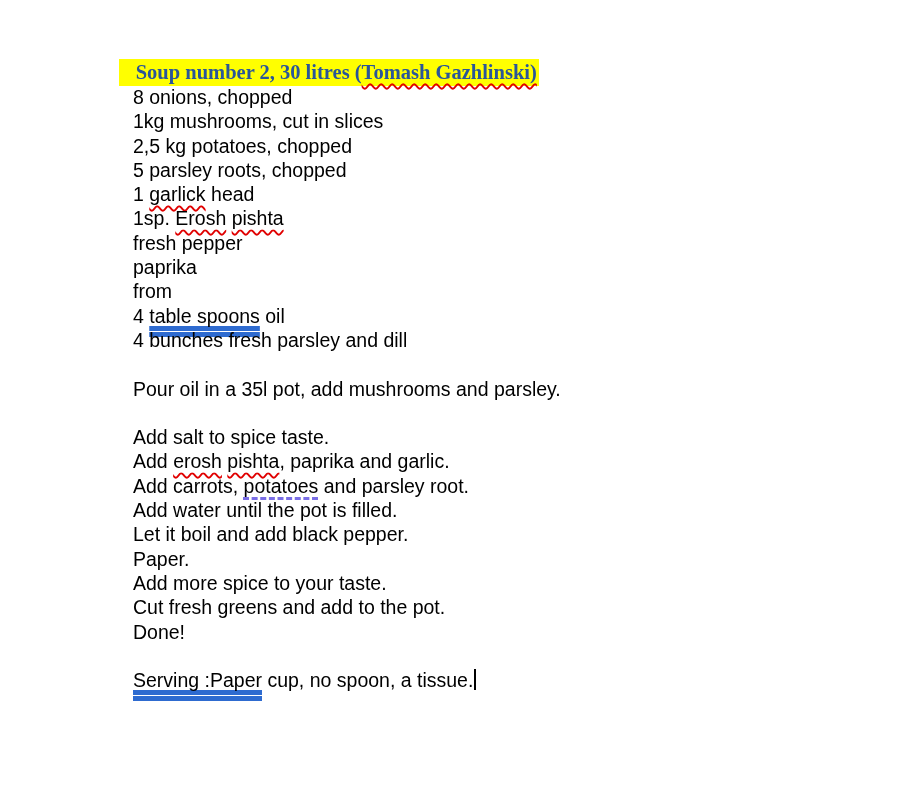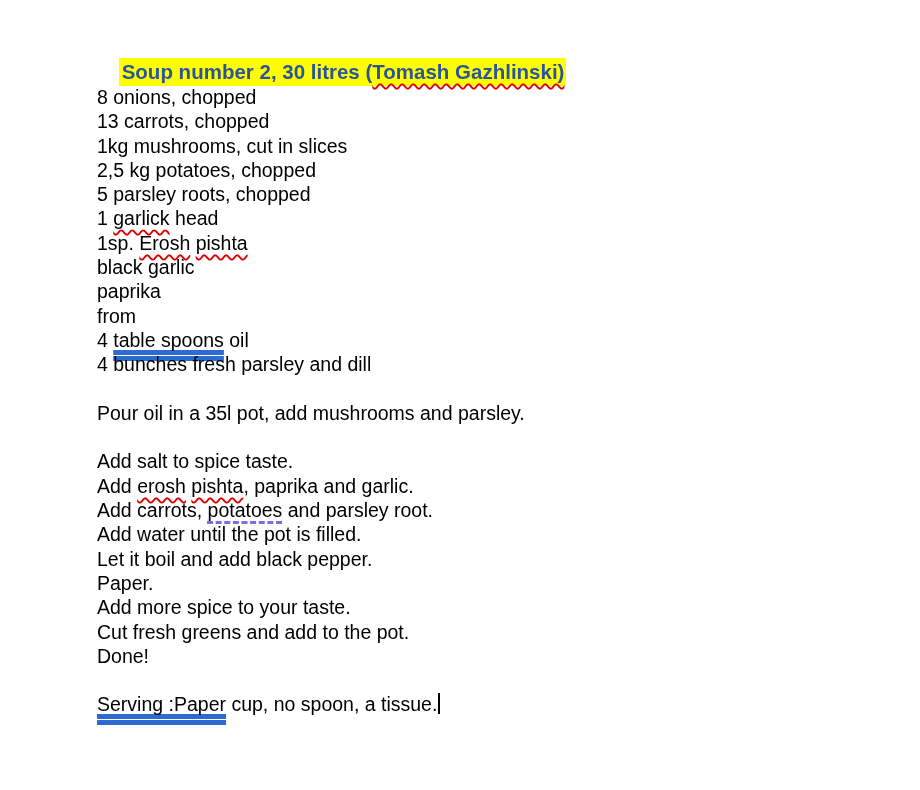--- a/index.html
+++ b/index.html
@@ -25,25 +25,27 @@
     height: 26px;
     line-height: 26px;
     margin-bottom: 26px;
     white-space: pre;
   }
   .doc-title-highlight {
     background: var(--title-highlight, #ffff00);
     color: var(--title-text, #2a5699);
     font-weight: bold;
     font-size: 20.5px;
-    padding: 2px 2px 3px 3px;
+    padding: 2px 2px 3px 17px;
+    font-family: Liberation Serif, serif;
   }
   .line {
     height: 24.3px;
     white-space: pre;
+    margin-left: 36px;
   }
   .seg { white-space: pre; }
   .mark-spell {
     text-decoration: underline;
     text-decoration-style: wavy;
     text-decoration-color: var(--spell-underline, #e00000);
     text-decoration-thickness: 2px;
     text-underline-offset: 4px;
     text-decoration-skip-ink: none;
   }
@@ -74,27 +76,26 @@
 </style>
 </head>
 <body style="background: rgb(255, 255, 255);">
 
 <div class="page">
   <div class="doc-title-line">
     <span class="doc-title-highlight" id="title-host"><span class="seg">Soup number 2, 30 litres (</span><span class="seg mark-spell">Tomash Gazhlinski)</span></span>
   </div>
   <div id="lines-host">
       <div class="line"><span class="seg">8 onions, chopped</span></div>
-      <div class="line"><span class="seg">13 carrots, chopped</span></div>
       <div class="line"><span class="seg">1kg mushrooms, cut in slices</span></div>
       <div class="line"><span class="seg">2,5 kg potatoes, chopped</span></div>
       <div class="line"><span class="seg">5 parsley roots, chopped</span></div>
       <div class="line"><span class="seg">1 </span><span class="seg mark-spell">garlick</span><span class="seg"> head</span></div>
       <div class="line"><span class="seg">1sp. </span><span class="seg mark-spell">Erosh</span><span class="seg"> </span><span class="seg mark-spell">pishta</span></div>
-      <div class="line"><span class="seg">black garlic</span></div>
+      <div class="line"><span class="seg">fresh pepper</span></div>
       <div class="line"><span class="seg">paprika</span></div>
       <div class="line"><span class="seg">from</span></div>
       <div class="line"><span class="seg">4 </span><span class="seg mark-grammar">table spoons</span><span class="seg"> oil</span></div>
       <div class="line"><span class="seg">4 bunches fresh parsley and dill</span></div>
       <div class="line"></div>
       <div class="line"><span class="seg">Pour oil in a 35l pot, add mushrooms and parsley.</span></div>
       <div class="line"></div>
       <div class="line"><span class="seg">Add salt to spice taste.</span></div>
       <div class="line"><span class="seg">Add </span><span class="seg mark-spell">erosh</span><span class="seg"> </span><span class="seg mark-spell">pishta</span><span class="seg">, paprika and garlic.</span></div>
       <div class="line"><span class="seg">Add carrots, </span><span class="seg mark-rewrite">potatoes</span><span class="seg"> and parsley root.</span></div>

